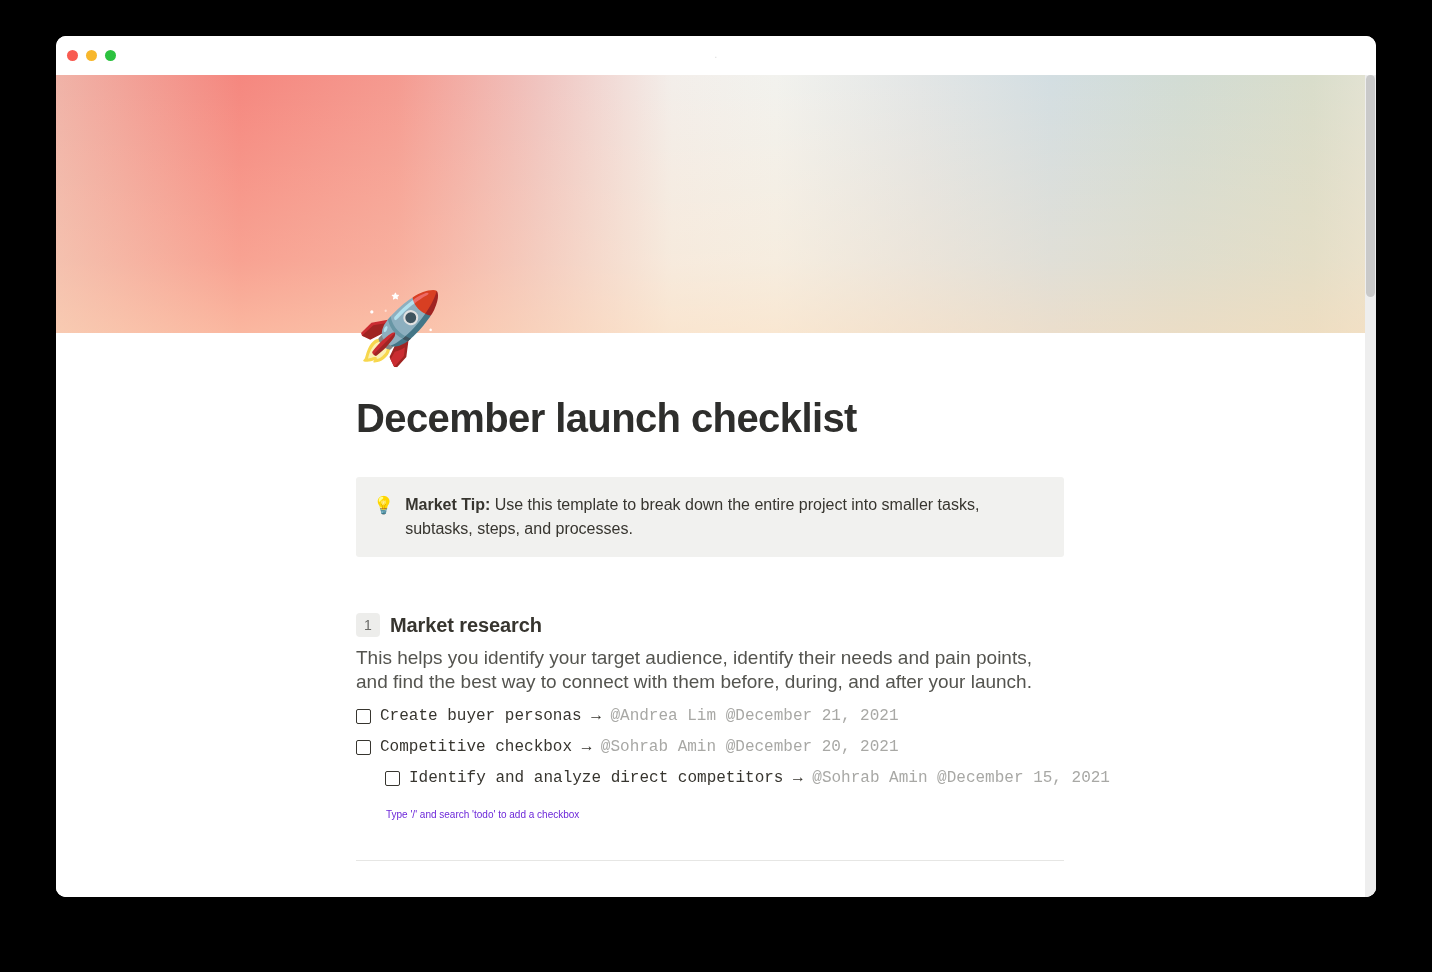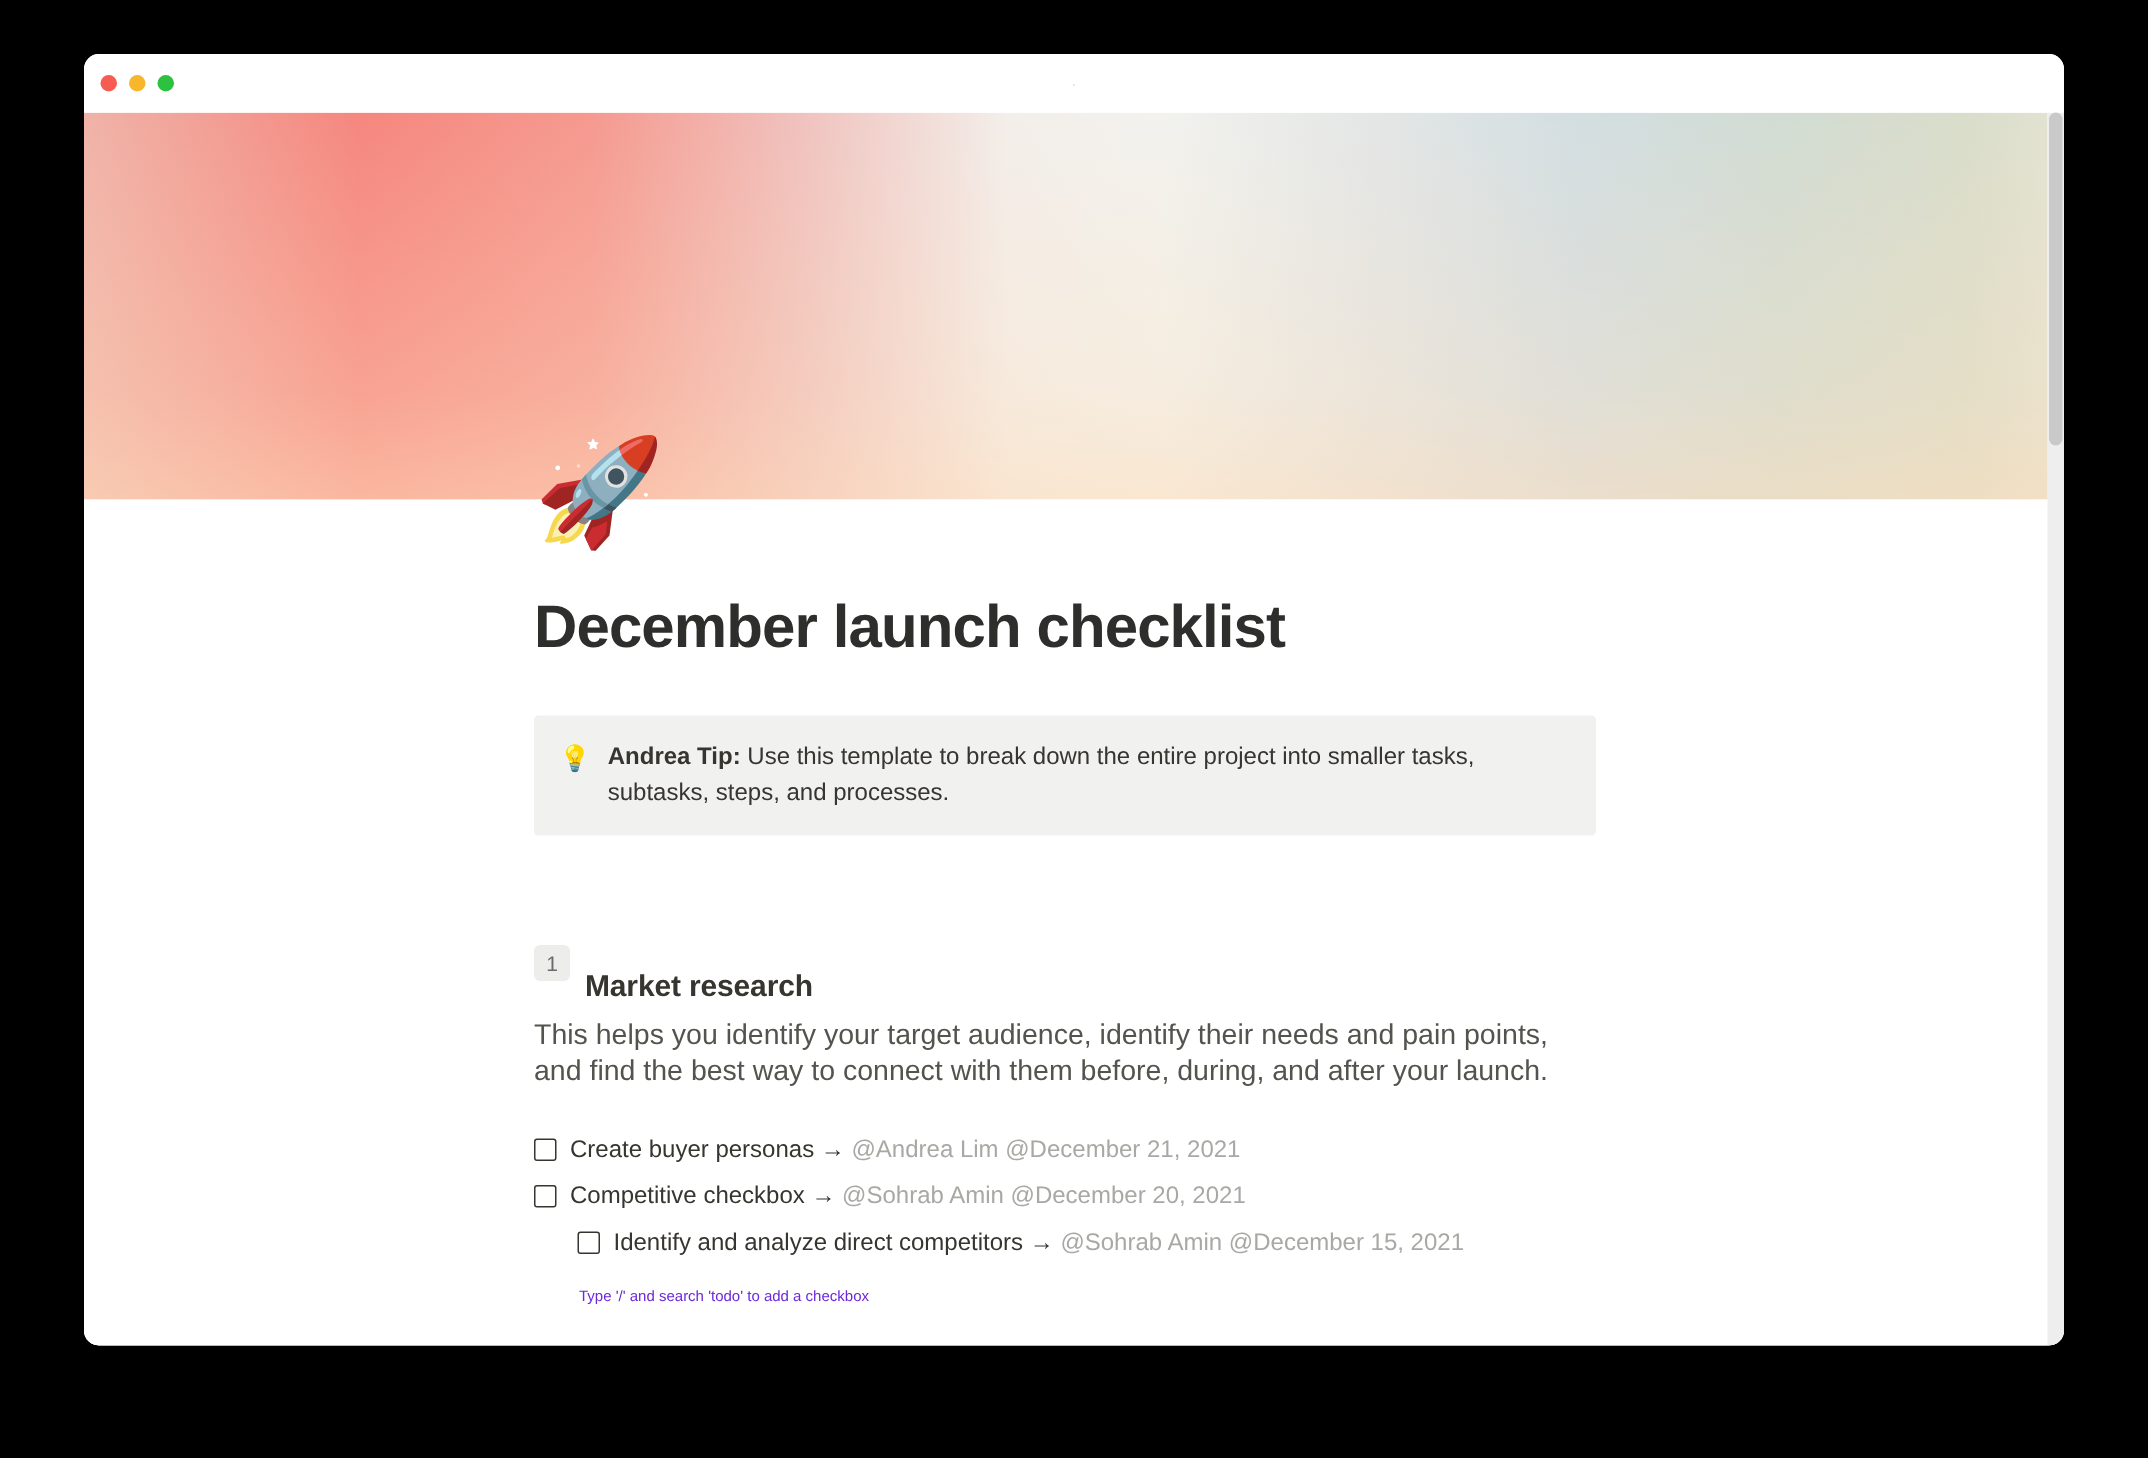--- a/index.html
+++ b/index.html
@@ -179,31 +179,30 @@
     display: flex;
     align-items: center;
     justify-content: center;
     flex: 0 0 auto;
   }
   .section-title {
     font-size: 20px;
     font-weight: bold;
     color: #37352f;
     letter-spacing: -0.1px;
-    margin-top: 34px;
   }
   .section-desc {
     margin-top: 9px;
     font-size: 19px;
     line-height: 24px;
     color: #54544f;
   }
 
   
-  .todo-list { margin-top: 24px; }
+  .todo-list { margin-top: 7px; font-family: Liberation Mono, monospace; }
 
   .todo {
     display: flex;
     align-items: flex-start;
     gap: 9px;
     padding: 4px 0;
     font-size: 16px;
     line-height: 23px;
     color: #37352f;
   }
@@ -283,21 +282,21 @@
       <div class="page">
         <div class="page-inner">
 
           <div class="page-icon">🚀</div>
 
           <h1 class="page-title">December launch checklist</h1>
 
           <div class="callout">
             <span class="callout-icon">💡</span>
             <div class="callout-text">
-              <b>Andrea Tip:</b><span> Use this template to break down the entire project into smaller tasks, subtasks, steps, and processes.</span>
+              <b>Market Tip:</b><span> Use this template to break down the entire project into smaller tasks, subtasks, steps, and processes.</span>
             </div>
           </div>
 
           <div class="section">
             <div class="section-heading">
               <span class="section-badge">1</span>
               <span class="section-title">Market research</span>
             </div>
 
             <p class="section-desc">This helps you identify your target audience, identify their needs and pain points, and find the best way to connect with them before, during, and after your launch.</p>

